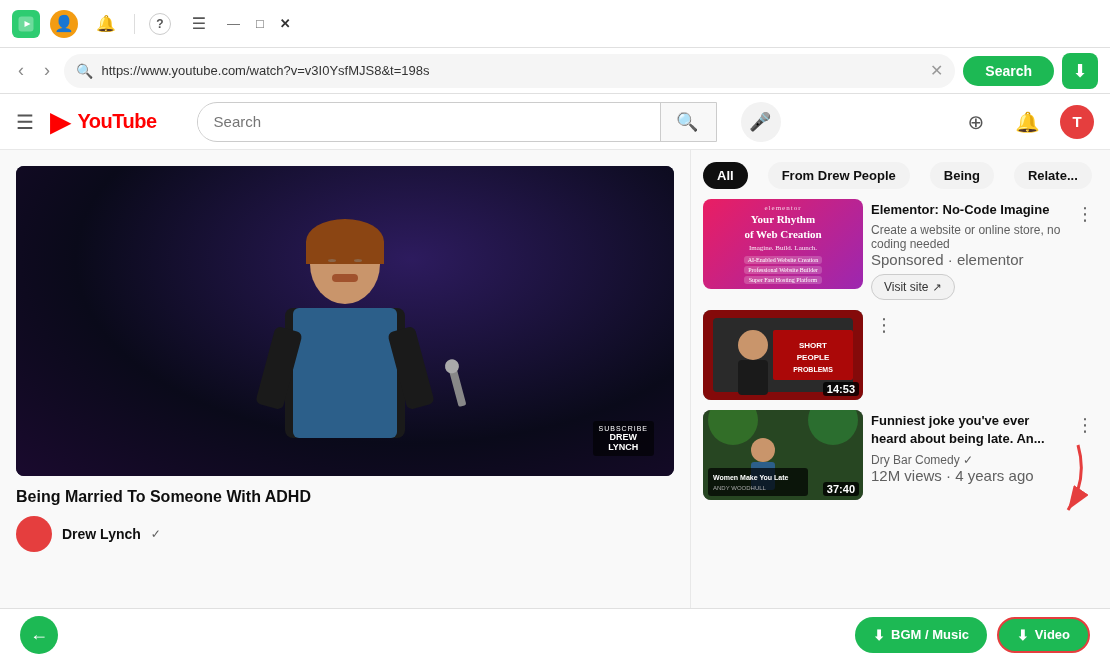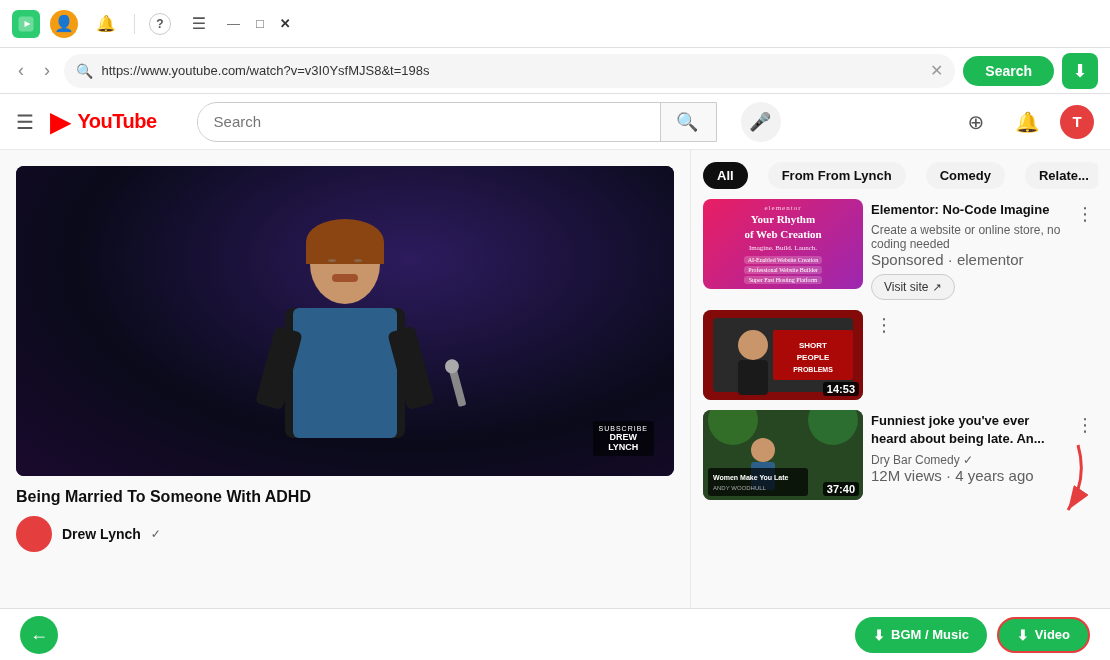--- a/index.html
+++ b/index.html
@@ -305,22 +305,22 @@
       <div class="channel-avatar"></div>
       <span class="channel-name">Drew Lynch</span>
       <span class="verified-icon">✓</span>
     </div>
   </div>
 
   <div class="sidebar">
 
     <div class="filter-chips">
       <div class="chip active">All</div>
-      <div class="chip inactive">From From Lynch</div>
-      <div class="chip inactive">Comedy</div>
+      <div class="chip inactive">From Drew People</div>
+      <div class="chip inactive">Being</div>
       <div class="chip inactive">Relate...</div>
       <span class="chip-more">›</span>
     </div>
 
     <div class="video-card sponsored-card">
       <div class="sponsored-thumb">
         <div class="sponsor-content">
           <div class="sponsor-top">elementor</div>
           <div class="sponsor-main">Your Rhythm<br>of Web Creation</div>
           <div class="sponsor-sub">Imagine. Build. Launch.</div>

